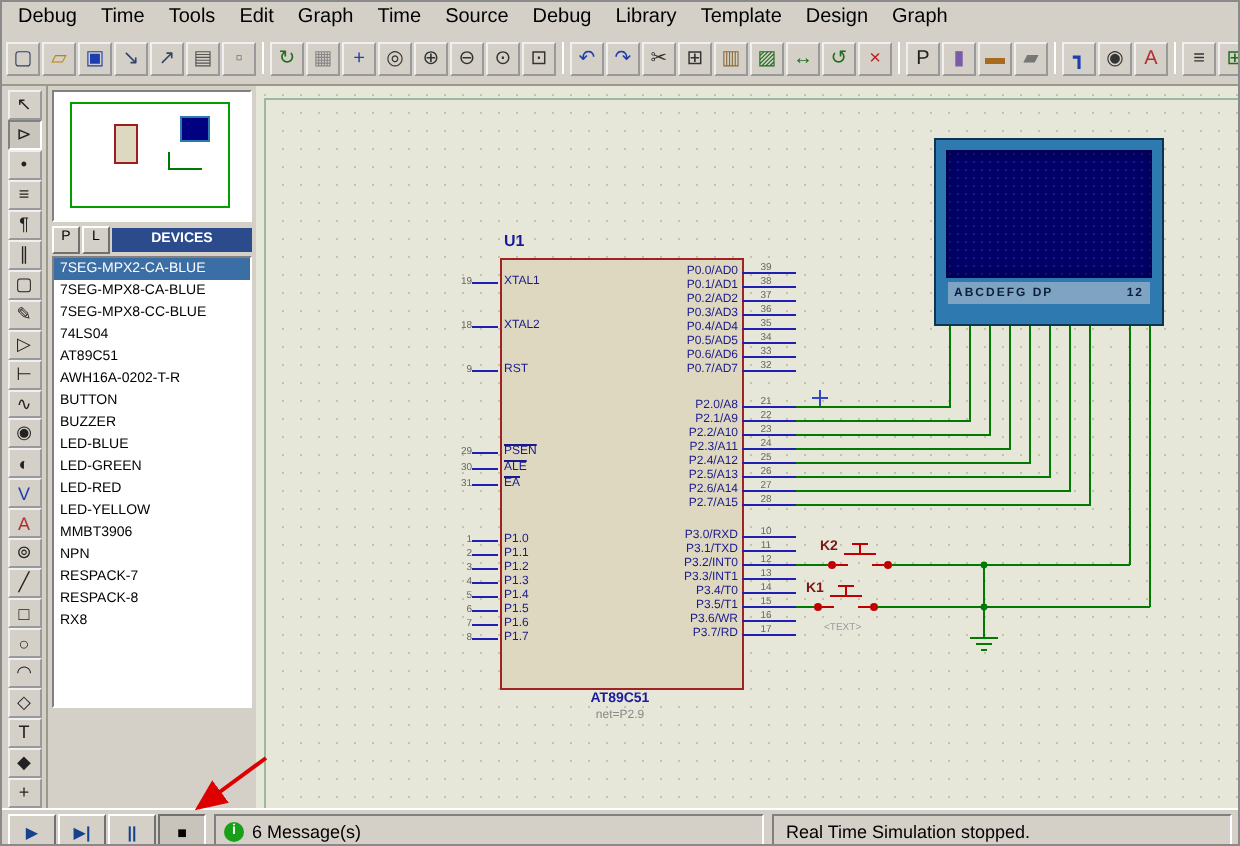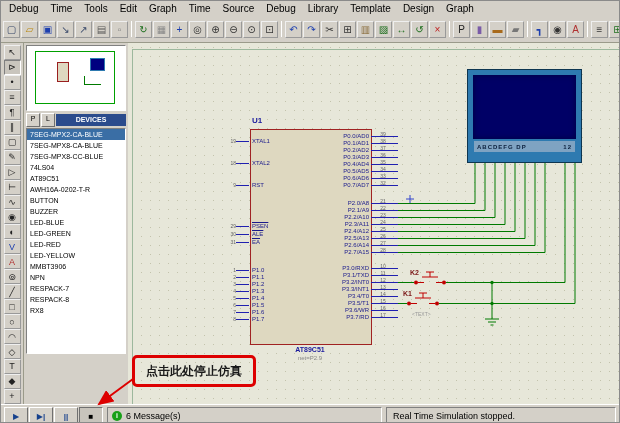--- a/index.html
+++ b/index.html
@@ -473,23 +473,20 @@
       <div class="display">
         <div class="display-screen"></div>
         <div class="display-labels">
           <span>ABCDEFG DP</span>
           <span>12</span>
         </div>
       </div>
 
       <span class="text-placeholder">&lt;TEXT&gt;</span>
 
-      <div class="annotation">
-        <span>点击此处停止仿真</span>
-      </div>
     </div>
   </div>
 
   <div class="statusbar">
     <div class="sim-controls">
 
     <span class="sim-btn">▶</span>
         <span class="sim-btn">▶|</span>
         <span class="sim-btn">||</span>
         <span class="sim-btn">■</span>

